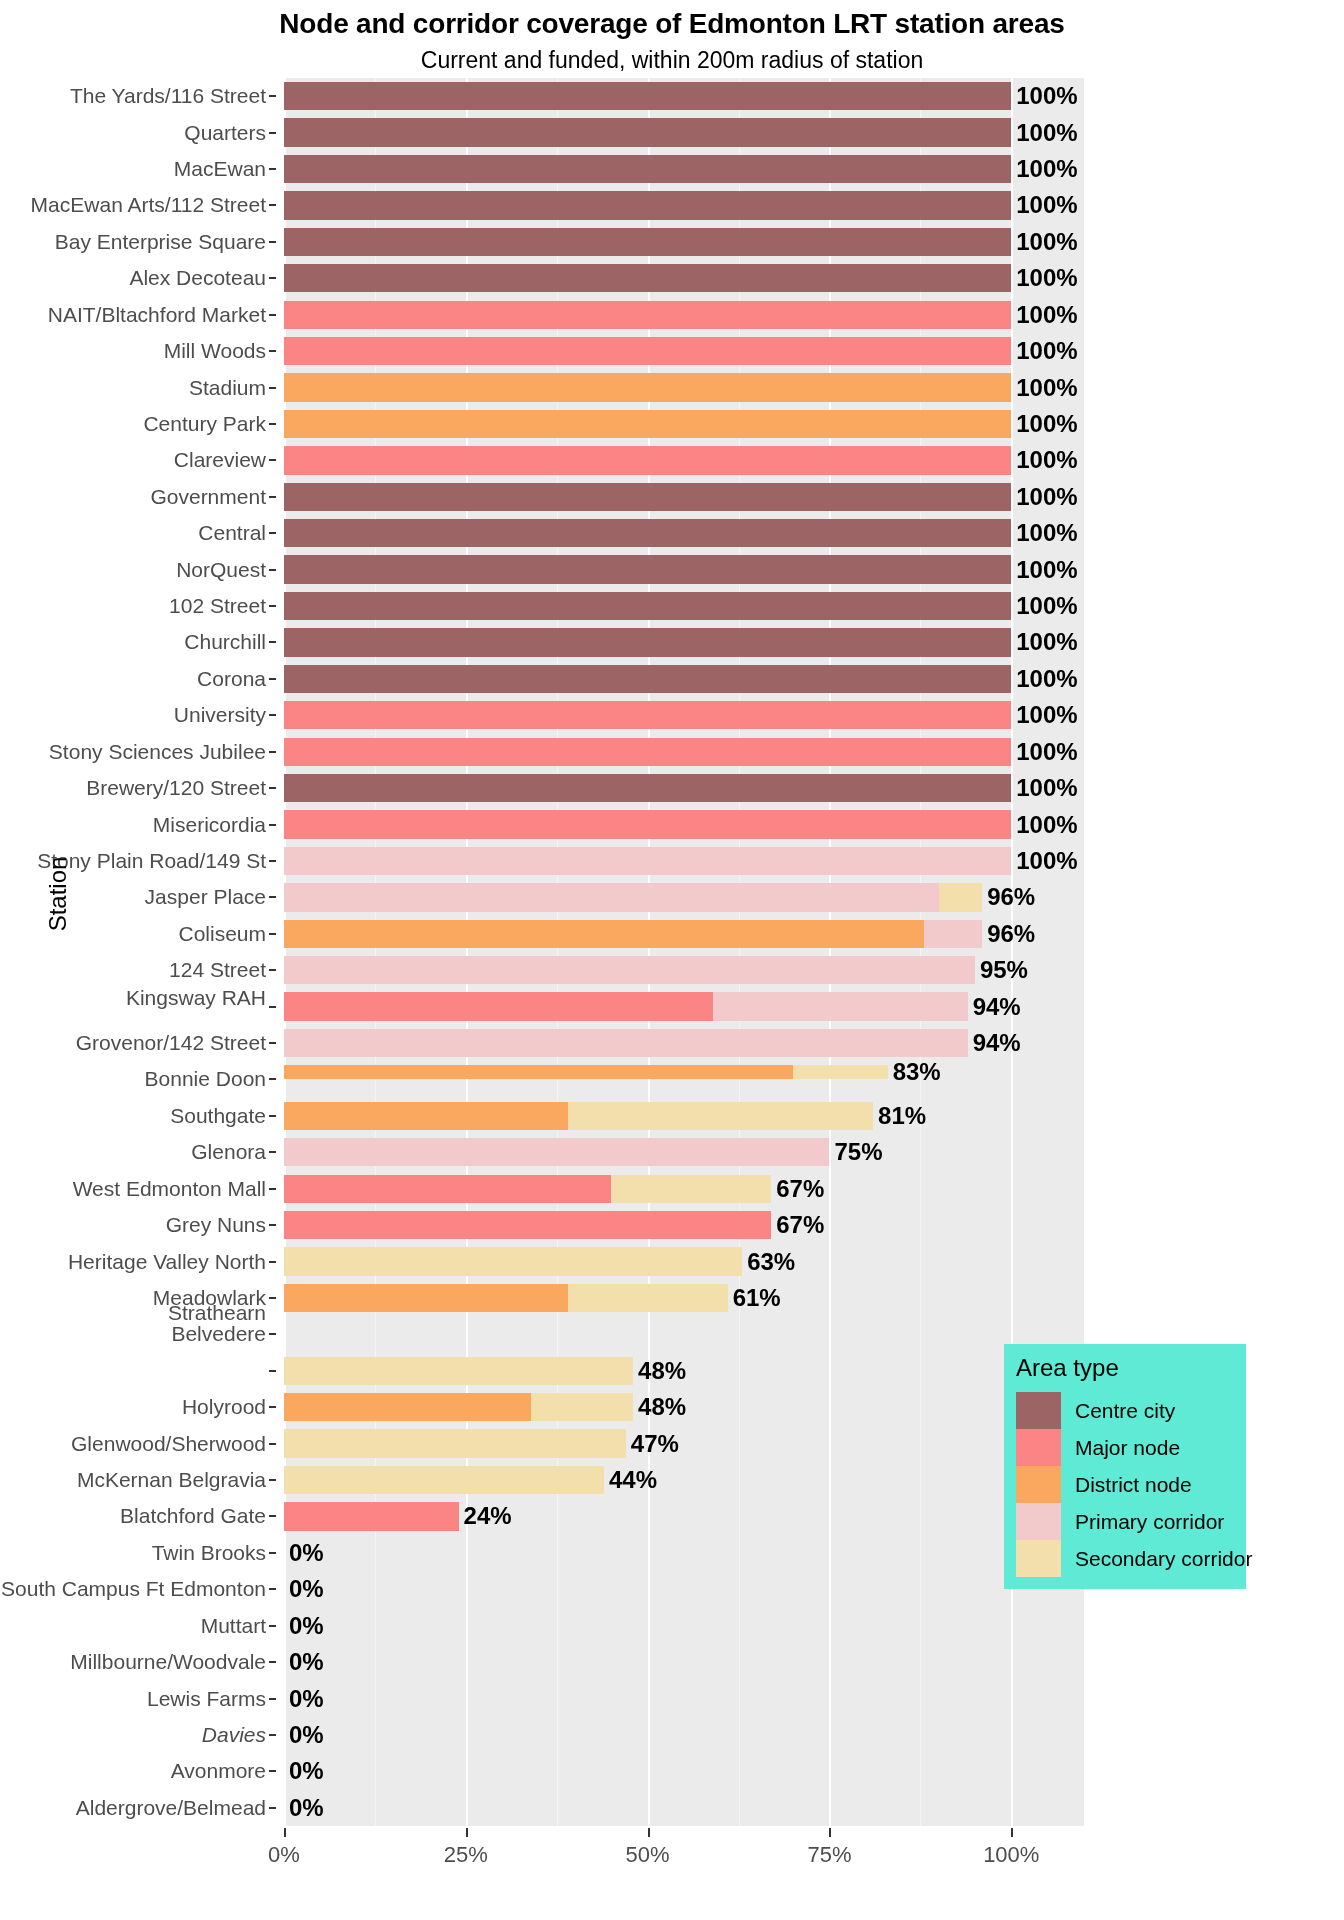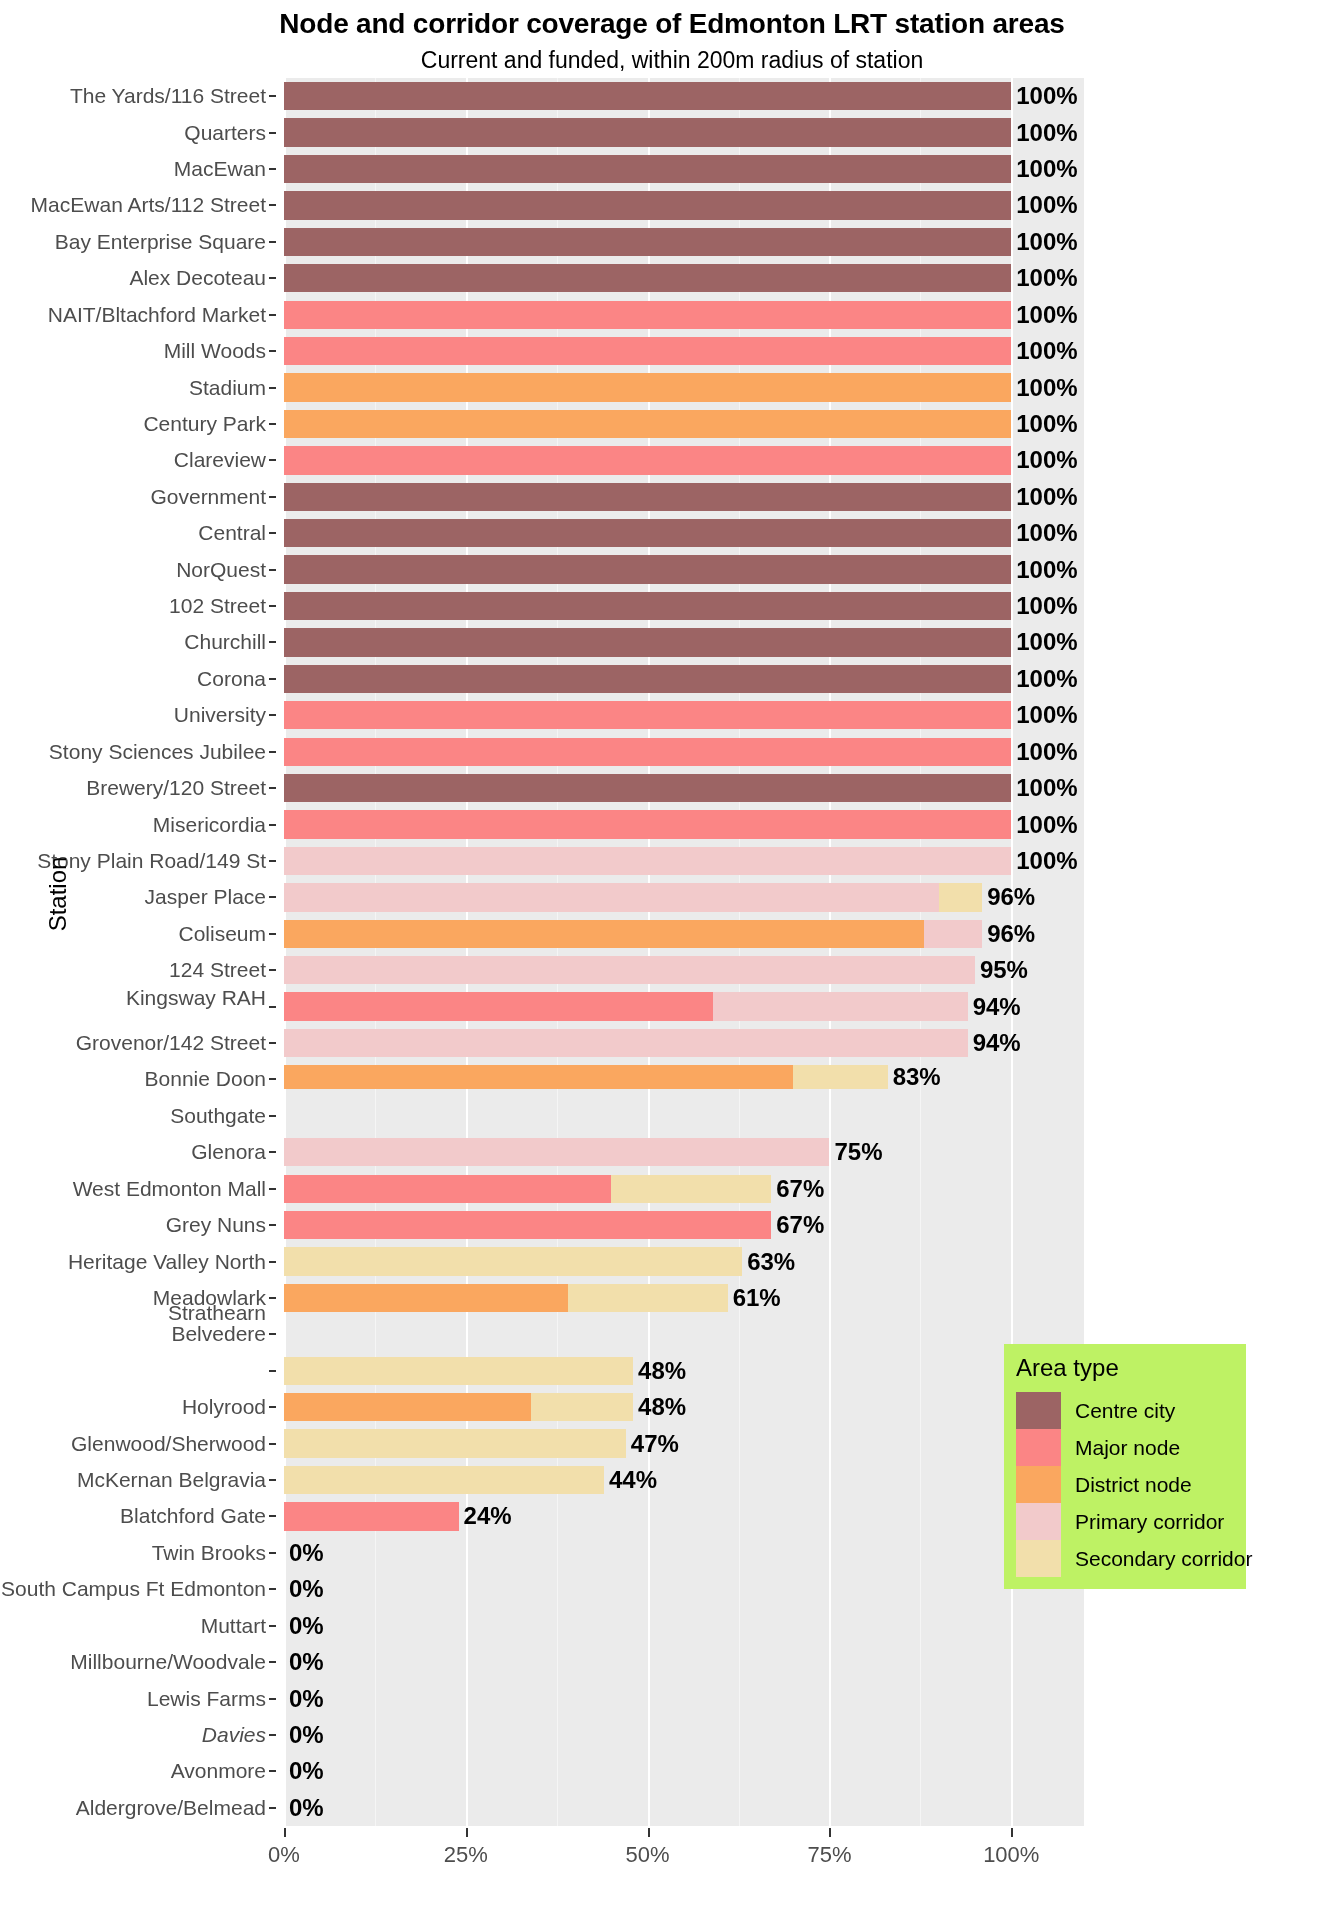--- a/index.html
+++ b/index.html
@@ -93,21 +93,21 @@
   .xtitle{
     position:absolute;left:284px;top:1878px;width:800px;
     text-align:center;font-size:24px;color:#000;
   }
 
   
   .legend{
     position:absolute;
     left:1004px;top:1344px;
     width:242px;
-    background:#bef264;
+    background:#5eead4;
     padding:10px 12px 12px 12px;
     box-sizing:border-box;
   }
   .legend-title{
     font-size:24px;color:#000;margin-bottom:10px;
   }
   .legend-item{
     display:flex;align-items:center;height:37px;
   }
   .legend-key{
@@ -398,26 +398,33 @@
             <div class="seg" style="width: 37.234%; background: rgb(242, 202, 203);"></div>
           </div>
           <div class="bar-label" style="left: 686.636px;">94%</div>
         </div>
         <div class="row" style="top: 950.839px; height: 28.405px;">
           <div class="bar" style="width: 683.636px;">
             <div class="seg" style="width: 100%; background: rgb(242, 202, 203);"></div>
           </div>
           <div class="bar-label" style="left: 686.636px;">94%</div>
         </div>
-        <div class="row" style="top: 987.256px; height: 24px;">
+        <div class="row" style="top: 987.256px; height: 14px;">
           <div class="bar" style="width: 603.636px;">
             <div class="seg" style="width: 84.3373%; background: rgb(250, 167, 95);"></div>
             <div class="seg" style="width: 15.6627%; background: rgb(242, 223, 171);"></div>
           </div>
           <div class="bar-label" style="left: 606.636px;">83%</div>
+        </div>
+        <div class="row" style="top: 1023.67px; height: 28.405px;">
+          <div class="bar" style="width: 589.091px;">
+            <div class="seg" style="width: 48.1481%; background: rgb(250, 167, 95);"></div>
+            <div class="seg" style="width: 51.8519%; background: rgb(242, 223, 171);"></div>
+          </div>
+          <div class="bar-label" style="left: 592.091px;">81%</div>
         </div>
         <div class="row" style="top: 1060.09px; height: 28.405px;">
           <div class="bar" style="width: 545.455px;">
             <div class="seg" style="width: 100%; background: rgb(242, 202, 203);"></div>
           </div>
           <div class="bar-label" style="left: 548.455px;">75%</div>
         </div>
         <div class="row" style="top: 1096.51px; height: 28.405px;">
           <div class="bar" style="width: 487.273px;">
             <div class="seg" style="width: 67.1642%; background: rgb(251, 133, 133);"></div>

